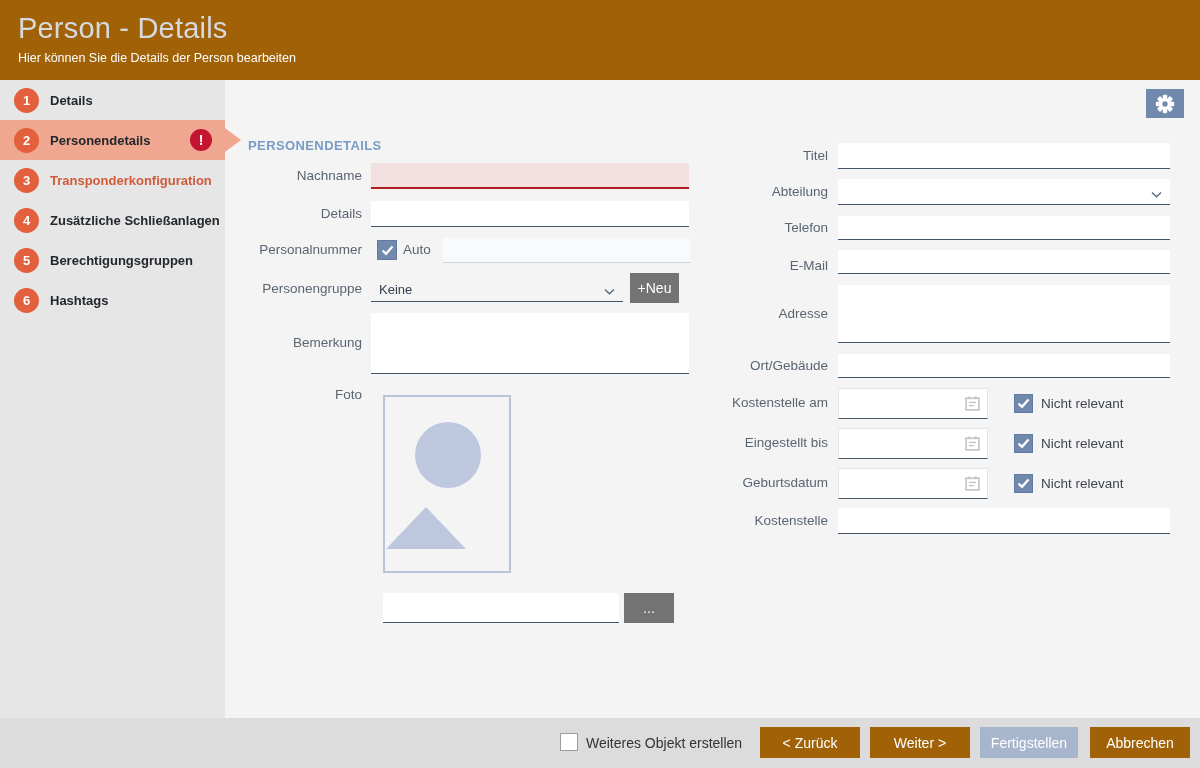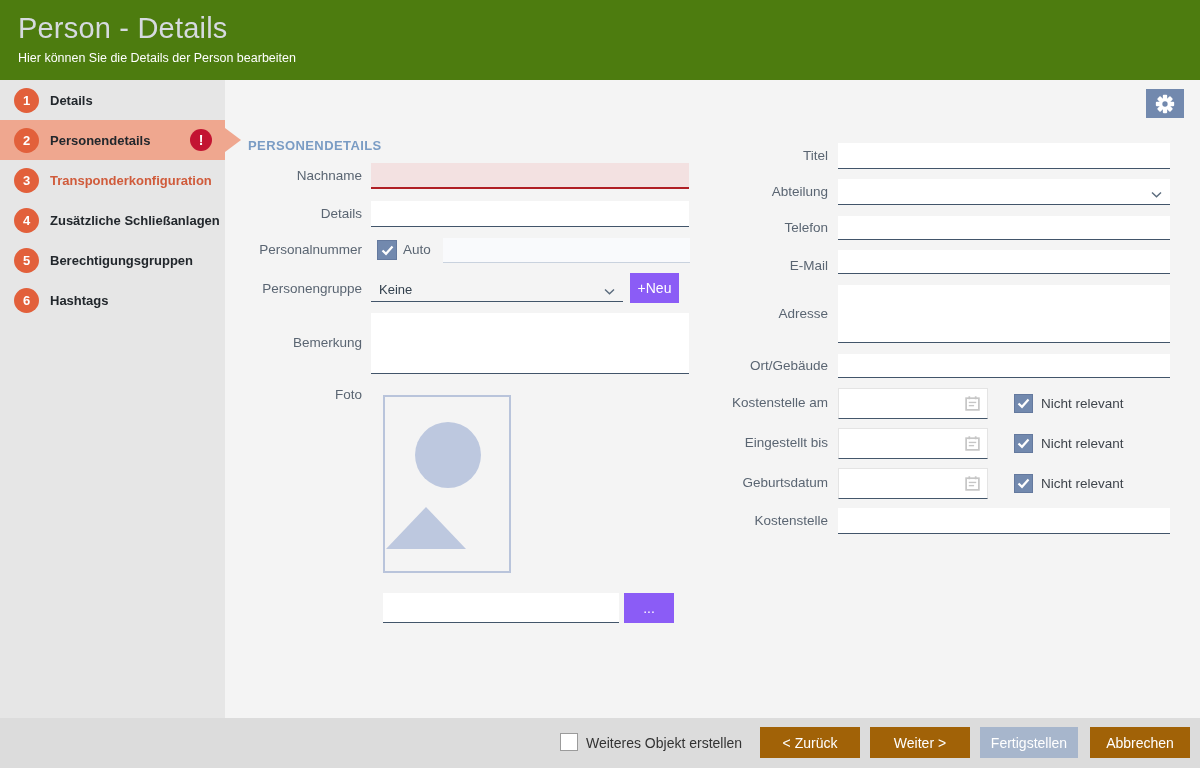--- a/index.html
+++ b/index.html
@@ -1,21 +1,21 @@
 <!DOCTYPE html>
 <html><head>
 <meta charset="utf-8">
 <style>
   * { box-sizing: border-box; margin: 0; padding: 0; }
   html, body { width: 1200px; height: 768px; overflow: hidden; }
   body { font-family: "Liberation Sans", sans-serif; background: #F4F4F4; }
   .window { width: 1200px; height: 768px; display: flex; flex-direction: column; }
 
   
-  .header { height: 80px; background: #4d7c0f; padding: 12px 4px 0 18px; flex: none; }
+  .header { height: 80px; background: #a16207; padding: 12px 4px 0 18px; flex: none; }
   .header h1 { color: #D6DADF; font-size: 29px; font-weight: 300; letter-spacing: 0.2px; }
   .header p { color: #FFFFFF; font-size: 12.5px; margin-top: 6px; }
 
   
   .body { flex: 1; display: flex; min-height: 0; }
   .sidebar { width: 225px; background: #E6E6E6; flex: none; padding-top: 0; }
   .step { height: 40px; display: flex; align-items: center; position: relative; cursor: pointer; }
   .step .num { width: 25px; height: 25px; border-radius: 50%; background: #E2603B; color: #fff;
                font-size: 13px; font-weight: 700; display: flex; align-items: center; justify-content: center;
                margin-left: 14px; flex: none; }
@@ -47,21 +47,21 @@
   .fake-select { position: absolute; border-bottom: 1px solid #42556A; display: flex;
                  align-items: center; cursor: pointer; }
   .fake-select.filled { background: #fff; }
   .fake-select .sel-val { font-size: 13px; color: #33414E; padding-left: 8px; }
   .fake-select .chev { position: absolute; right: 8px; top: 50%; transform: translateY(-42%); }
 
   .chk { position: absolute; background: #7289AE; border: 1px solid #64799E;
          display: flex; align-items: center; justify-content: center; cursor: pointer; }
   .chk-label { position: absolute; font-size: 13.5px; color: #3F454C; }
 
-  .smallbtn { position: absolute; background: #8b5cf6; border: none; color: #fff;
+  .smallbtn { position: absolute; background: #737373; border: none; color: #fff;
               font-family: "Liberation Sans", sans-serif; font-size: 14px; cursor: pointer;
               display: flex; align-items: center; justify-content: center; }
 
   .date-inp { position: absolute; background: #fff; border: 1px solid #E4E4E4;
               border-bottom: 1px solid #44576B; }
   .date-inp .cal { position: absolute; right: 6px; top: 6px; }
 
   .photo-box { position: absolute; left: 158px; top: 315px; width: 128px; height: 178px;
                border: 2px solid #B9C4DB; }
   .ph-head { position: absolute; left: 30px; top: 25px; width: 66px; height: 66px;

